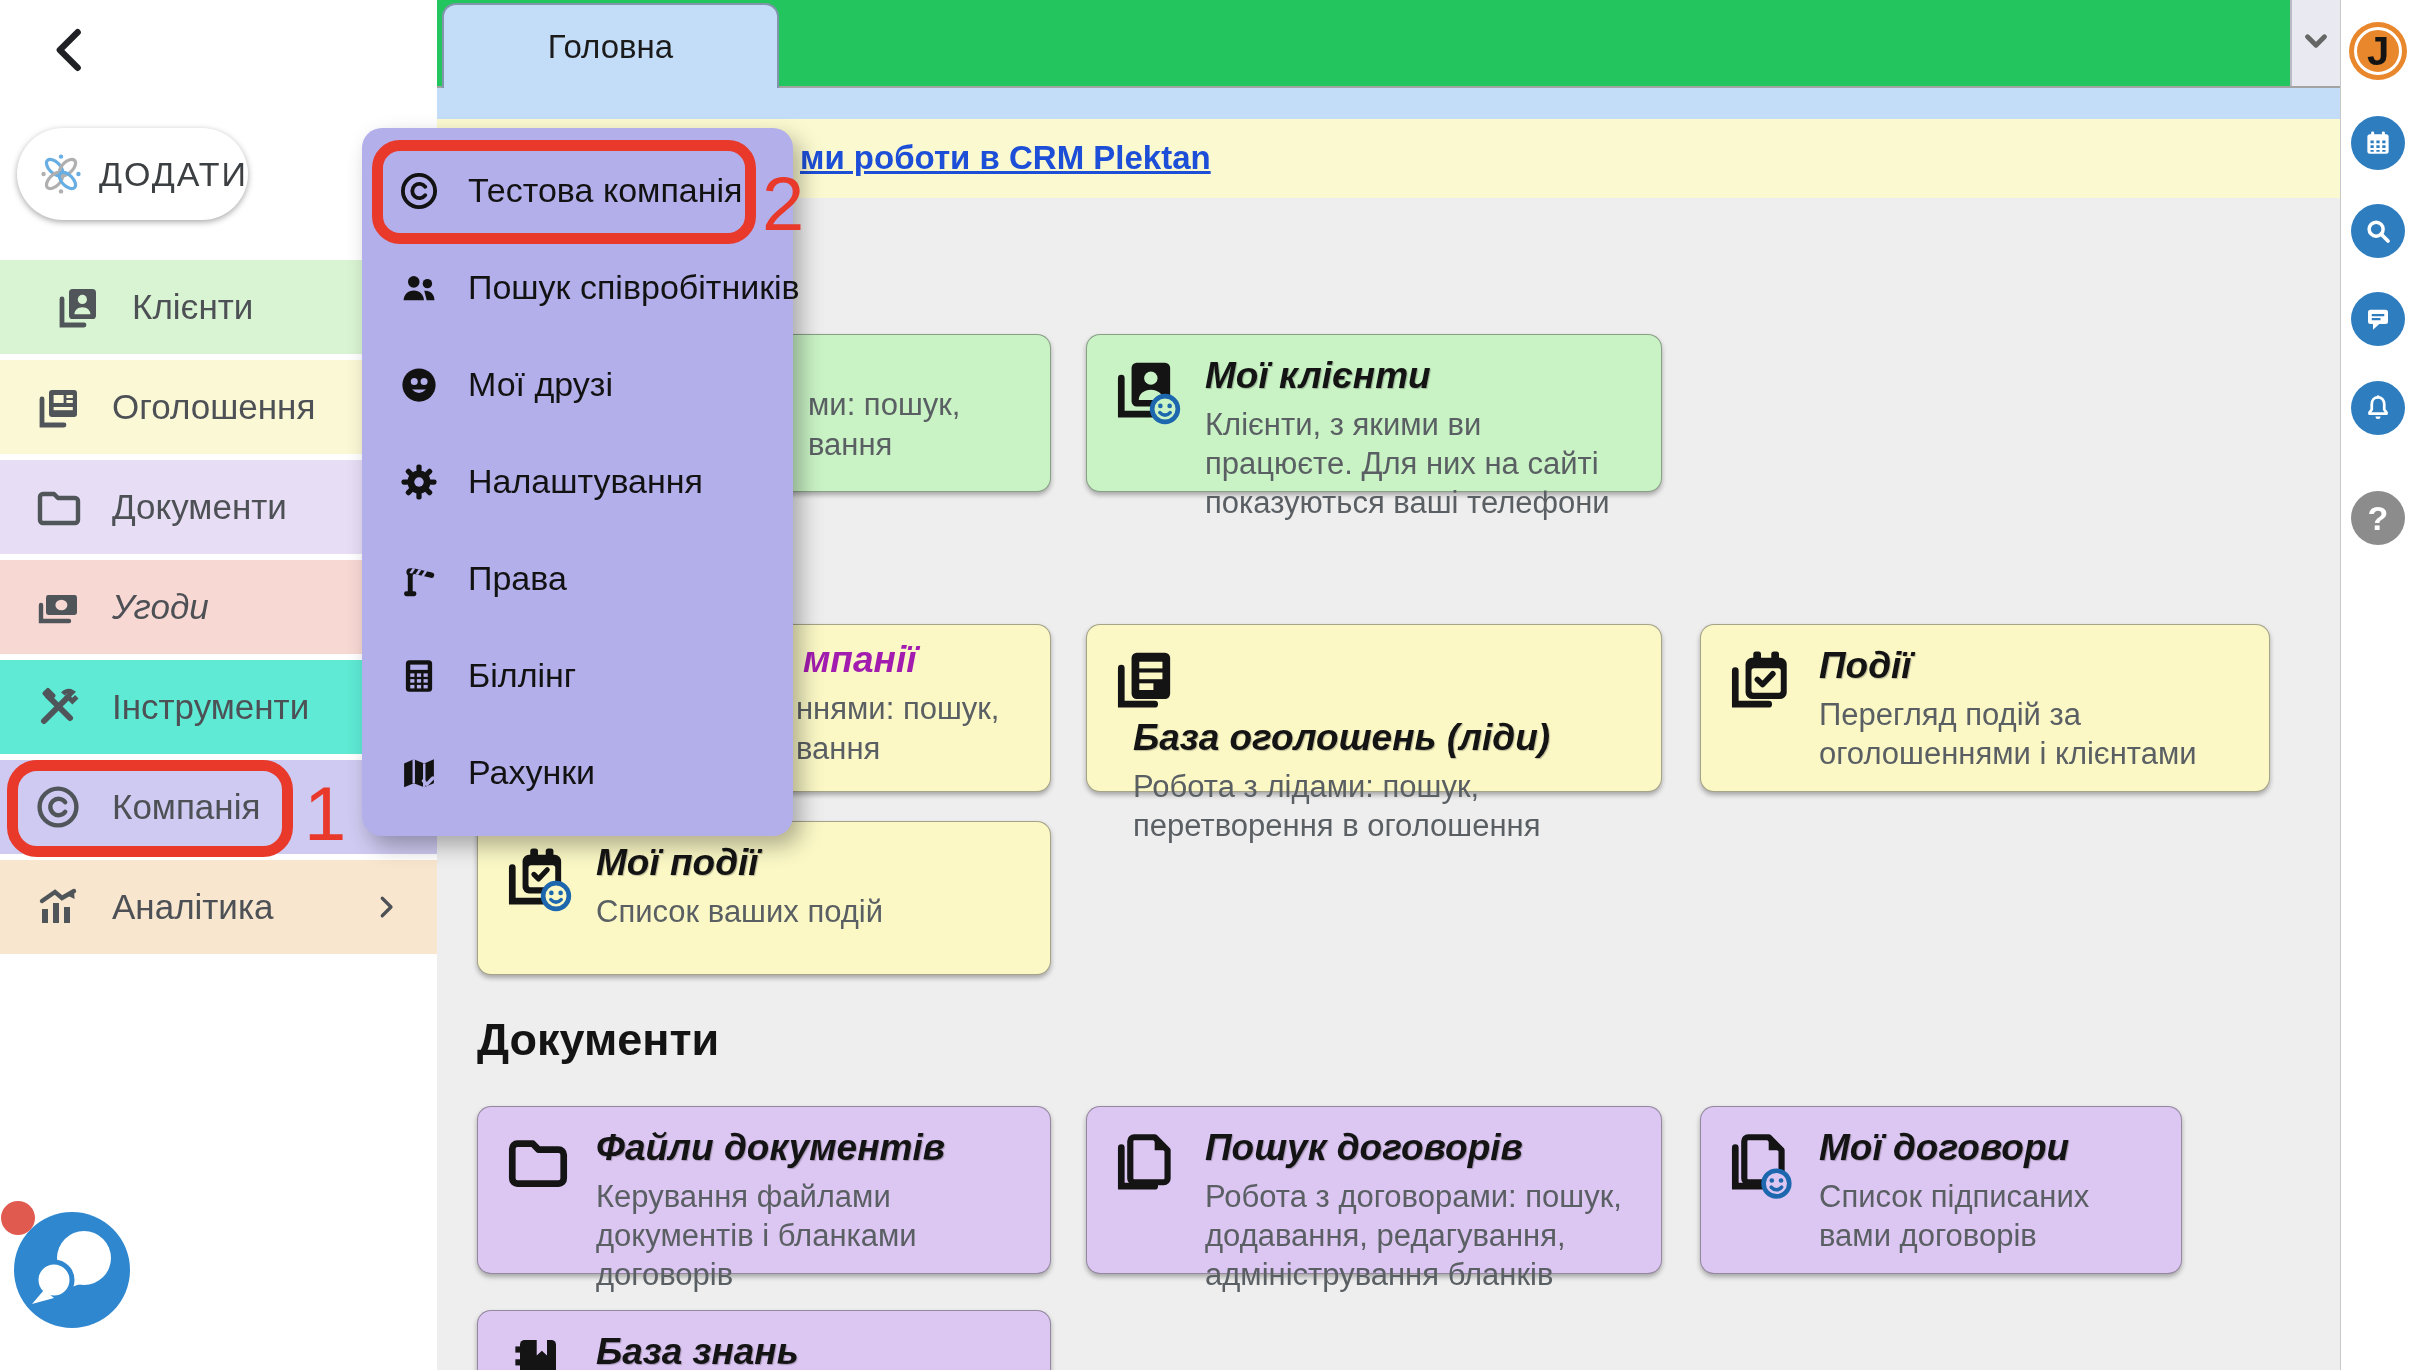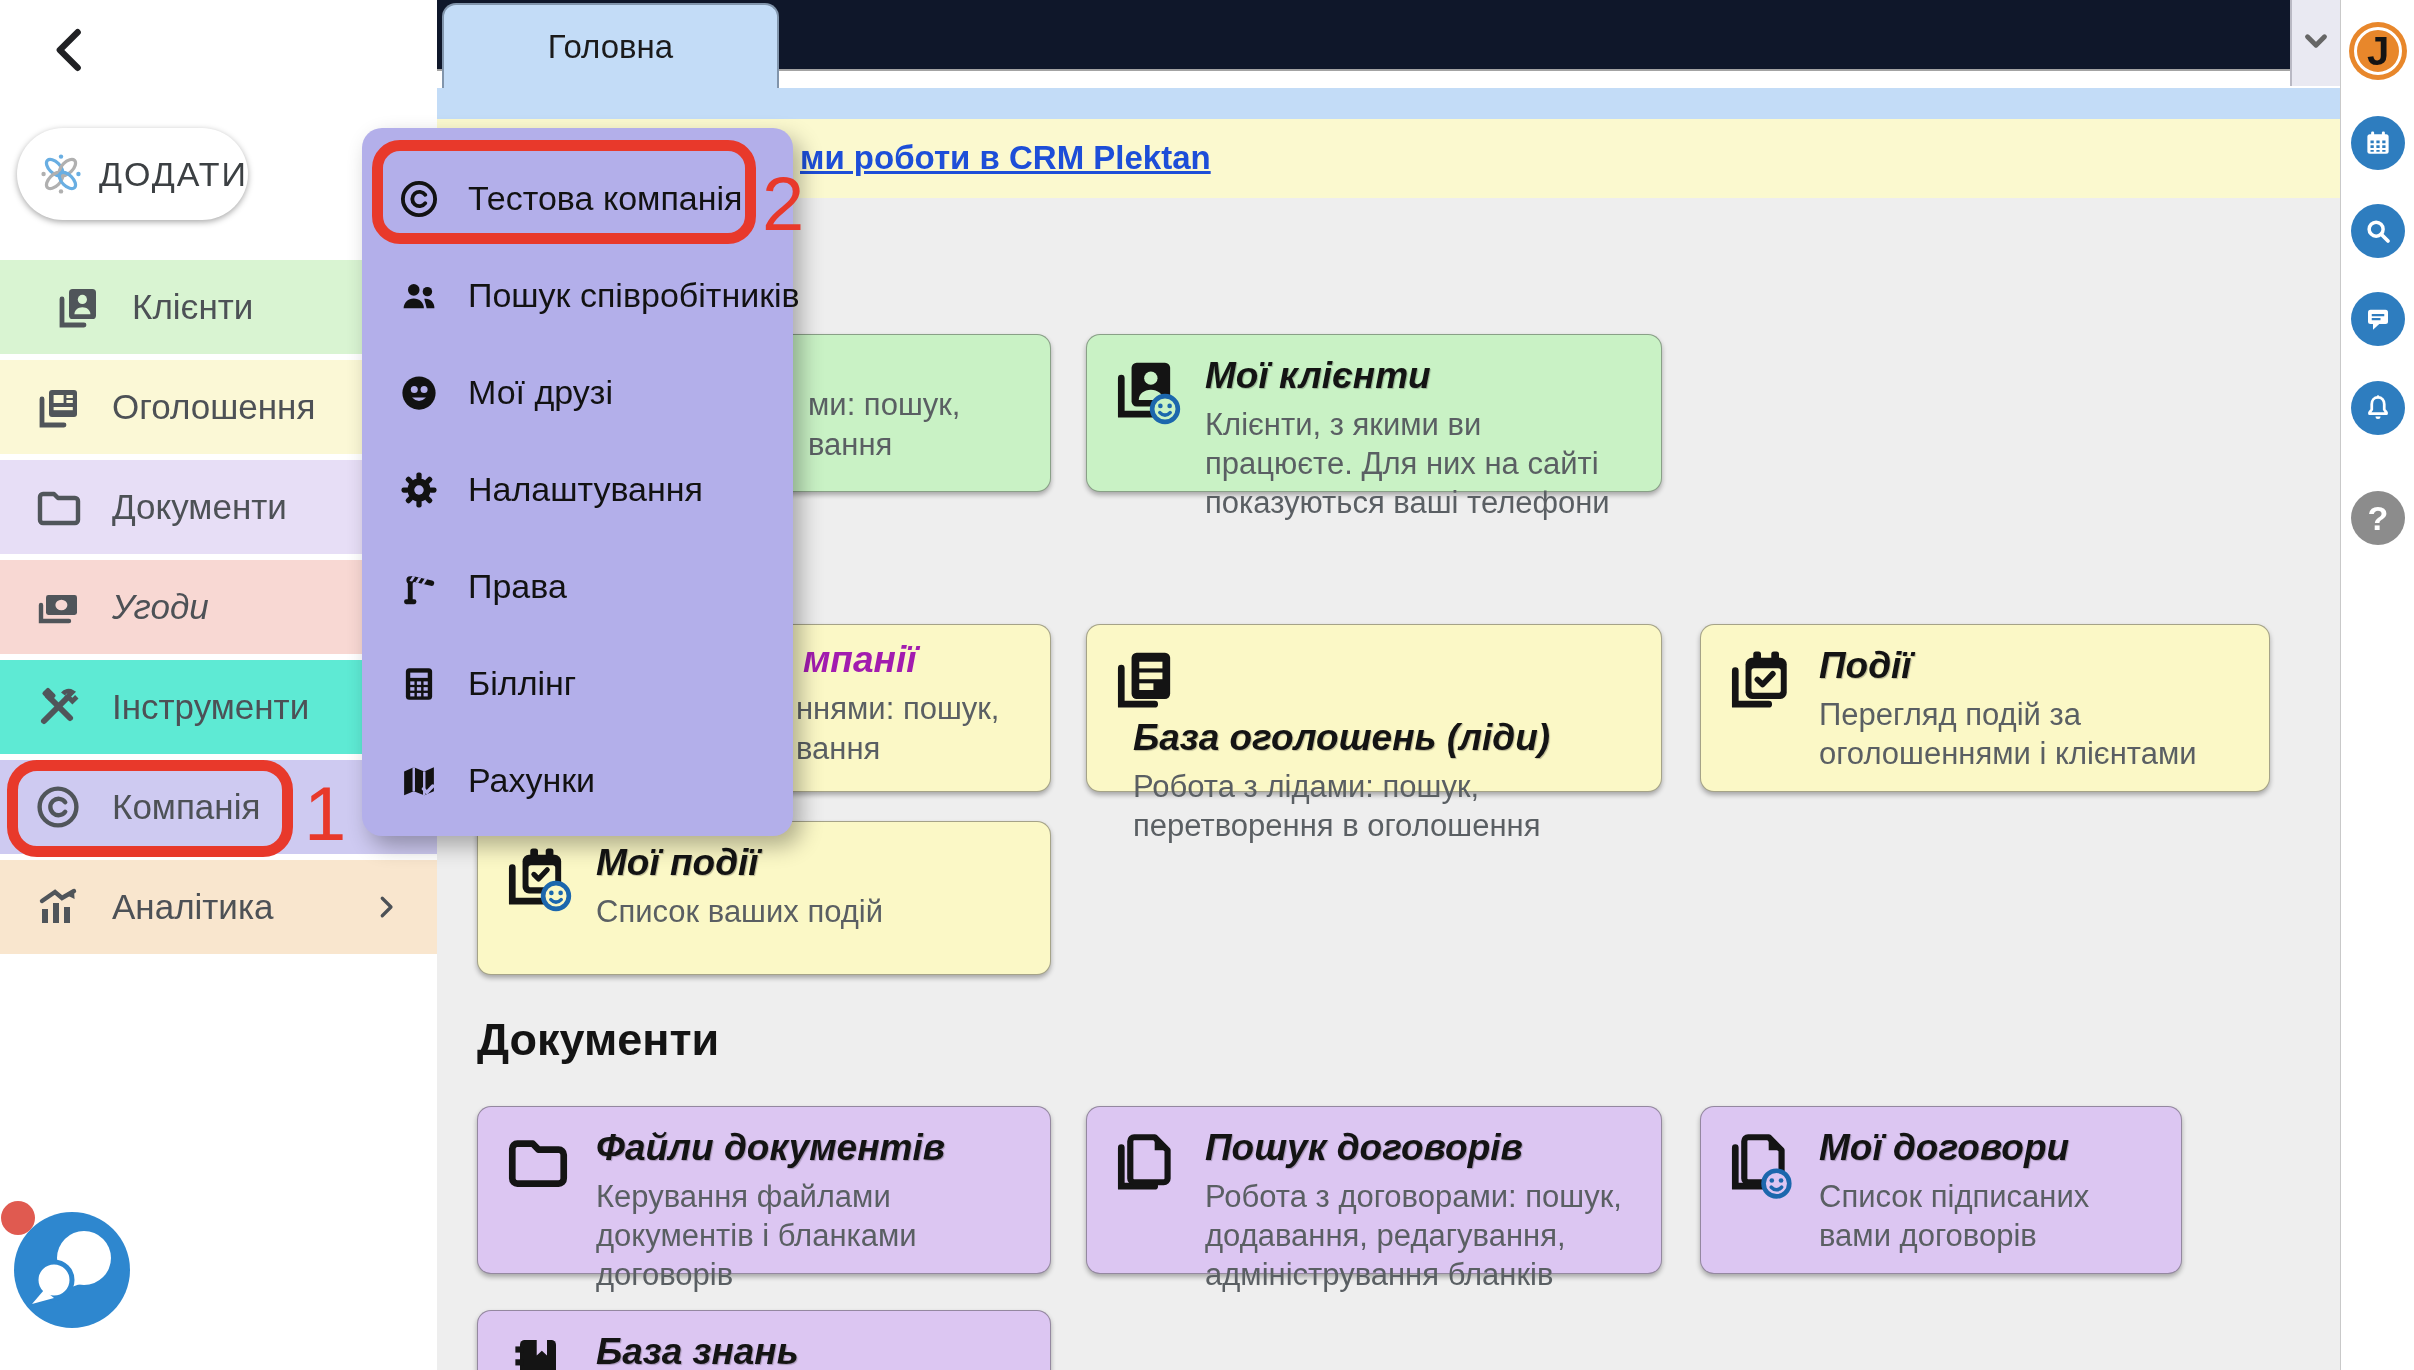--- a/index.html
+++ b/index.html
@@ -1,19 +1,19 @@
 <!DOCTYPE html>
 <html><head>
 <meta charset="utf-8">
 <style>
   * { margin:0; padding:0; box-sizing:border-box; }
   html,body { width:2414px; height:1370px; overflow:hidden; font-family:"Liberation Sans", sans-serif; background:#fff; }
 
   
-  .topbar { position:absolute; left:437px; top:0; width:1903px; height:71px; background:#0f172a; border-bottom:2px solid #a3a3a3;text-decoration:underline; }
+  .topbar { position:absolute; left:437px; top:0; width:1903px; height:88px; background:#22c55e; border-bottom:2px solid #a3a3a3;text-decoration:underline; }
   .tab { position:absolute; left:5px; top:3px; width:337px; height:86px; background:#c3dcf7; border:2px solid #8195ac; border-bottom:none; border-radius:14px 14px 0 0; display:flex; align-items:center; justify-content:center; font-size:33px; color:#1b1b1b; }
   .tab-caret { position:absolute; right:0; top:0; width:50px; height:86px; background:#e9e9f2; border-left:2px solid #b9b9c4; display:flex; align-items:center; justify-content:center; }
   .blue-strip { position:absolute; left:437px; top:88px; width:1903px; height:31px; background:#c3dcf7; }
 
   
   .banner { position:absolute; left:437px; top:119px; width:1903px; height:79px; background:#fbf9cf; }
   .banner a { position:absolute; left:363px; top:20px; font-size:33px; font-weight:bold; color:#1d4ed8; text-decoration:underline; }
 
   
   .content { position:absolute; left:437px; top:198px; width:1903px; height:1172px; background:#eeeeee; overflow:hidden; }
@@ -34,21 +34,21 @@
   .back-btn { position:absolute; left:42px; top:22px; width:56px; height:56px; }
   .add-pill { position:absolute; left:17px; top:128px; width:231px; height:92px; background:#fff; border-radius:46px; box-shadow:0 2px 6px rgba(0,0,0,.35); display:flex; align-items:center; padding-left:22px; }
   .add-label { font-size:34px; color:#3c4043; letter-spacing:2px; margin-left:16px; font-weight:500; }
   .snav { position:absolute; left:0; top:260px; width:437px; }
   .sitem { height:94px; margin-bottom:6px; display:flex; align-items:center; }
   .sitem .sicon { width:48px; height:48px; margin-left:34px; flex:0 0 48px; }
   .sitem .slabel { font-size:35px; font-weight:500; color:#4d5156; margin-left:30px; }
   .sitem .chev { margin-left:auto; margin-right:36px; }
 
   
-  .menu { position:absolute; left:362px; top:128px; width:431px; height:708px; background:#b3afea; border-radius:20px; box-shadow:8px 10px 22px rgba(0,0,0,.3); z-index:50; padding-top:22px; }
+  .menu { position:absolute; left:362px; top:128px; width:431px; height:708px; background:#b3afea; border-radius:20px; box-shadow:8px 10px 22px rgba(0,0,0,.3); z-index:50; padding-top:14px; }
   .mitem { height:97px; display:flex; align-items:center; padding-left:36px; }
   .mitem .micon { width:42px; height:42px; flex:0 0 42px; }
   .mitem .mlabel { font-size:34px; font-weight:500; color:#121212; margin-left:28px; white-space:nowrap; }
   .red-rect-2 { position:absolute; left:10px; top:12px; width:384px; height:104px; border:11px solid #e8392b; border-radius:28px; pointer-events:none; }
   .red-rect-1 { position:absolute; left:7px; top:760px; width:286px; height:97px; border:11px solid #e8392b; border-radius:30px; z-index:45; pointer-events:none; }
   .red-num { position:absolute; color:#e8392b; font-size:76px; line-height:1; z-index:60; }
 
   
   .rtoolbar { position:absolute; right:0; top:0; width:74px; height:1370px; background:#fff; border-left:1px solid #c9c9c9; }
   .rbtn { position:absolute; left:10px; width:54px; height:54px; border-radius:50%; background:#2e7dbf; display:flex; align-items:center; justify-content:center; }

